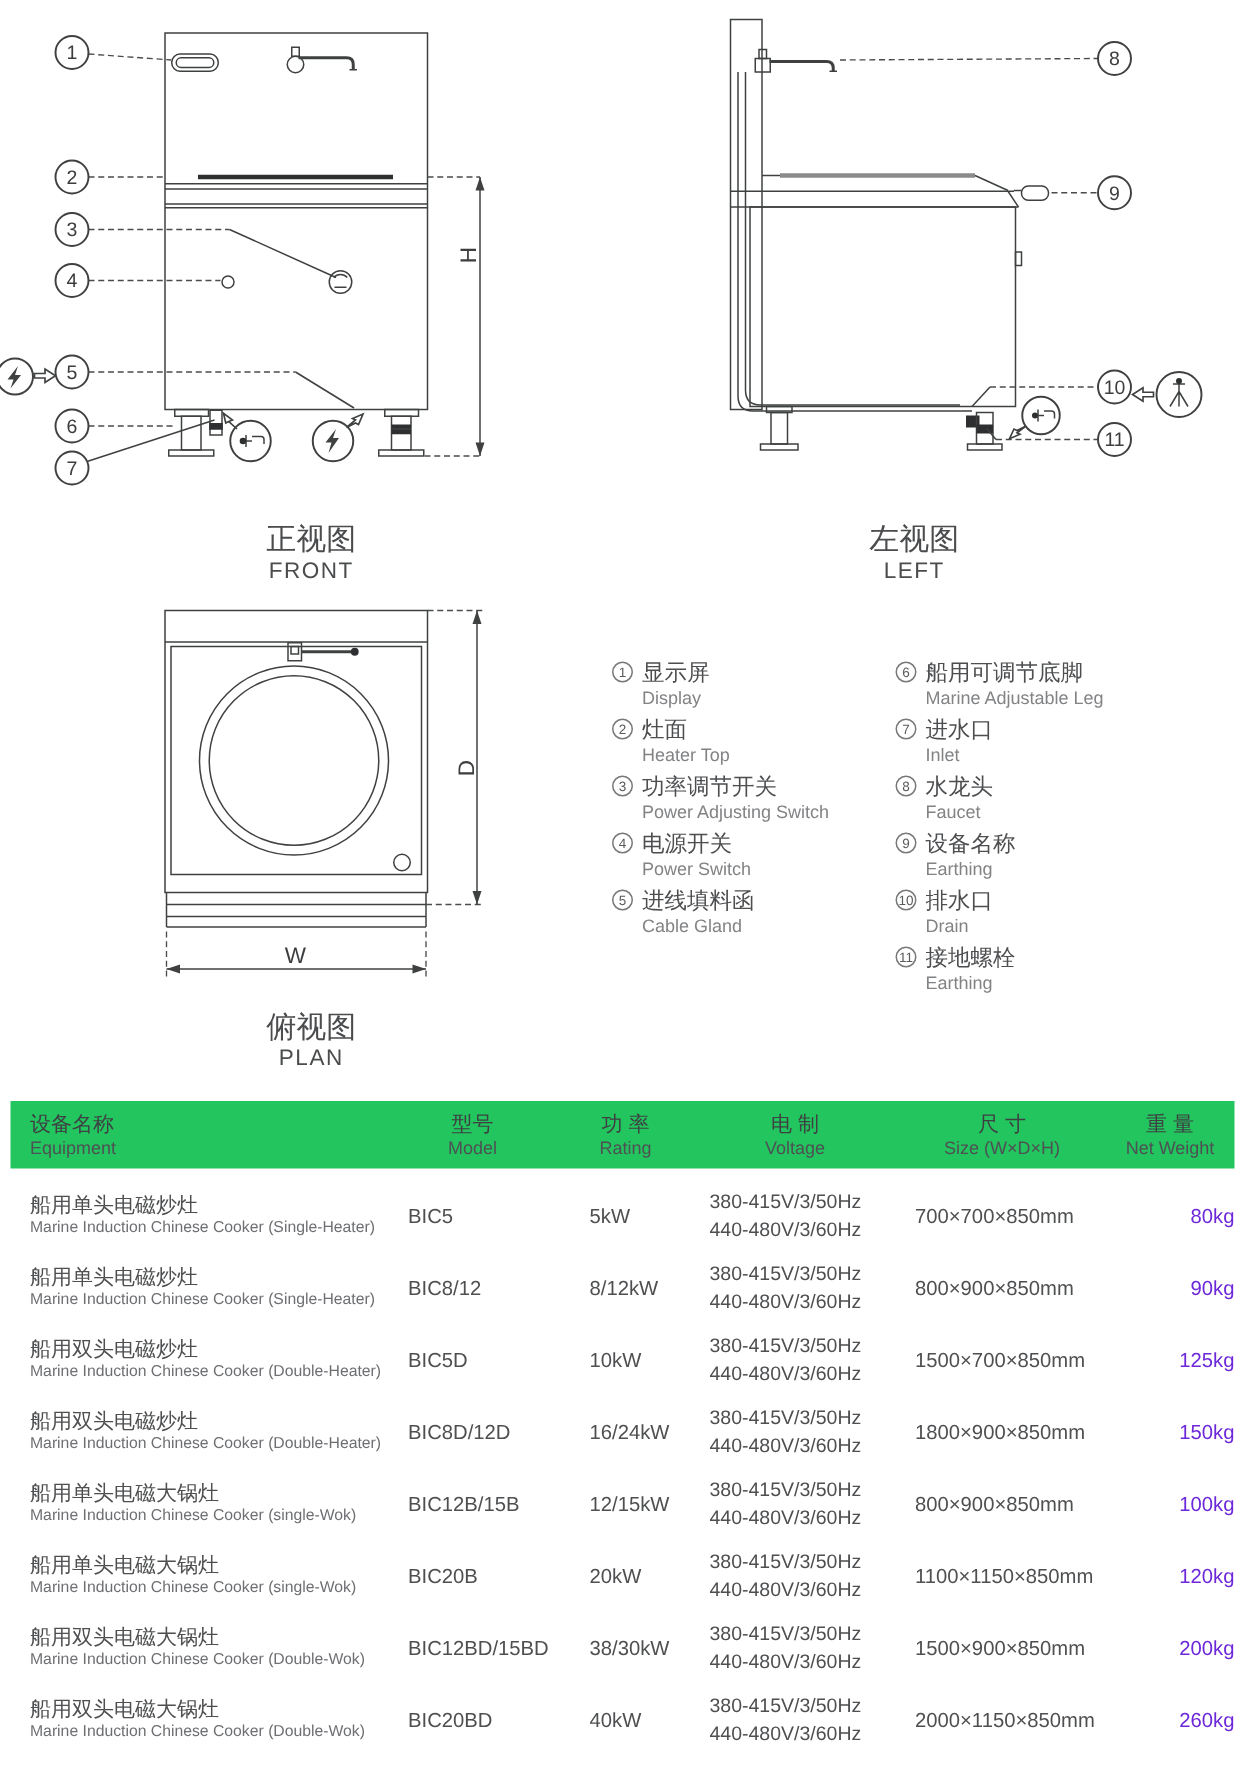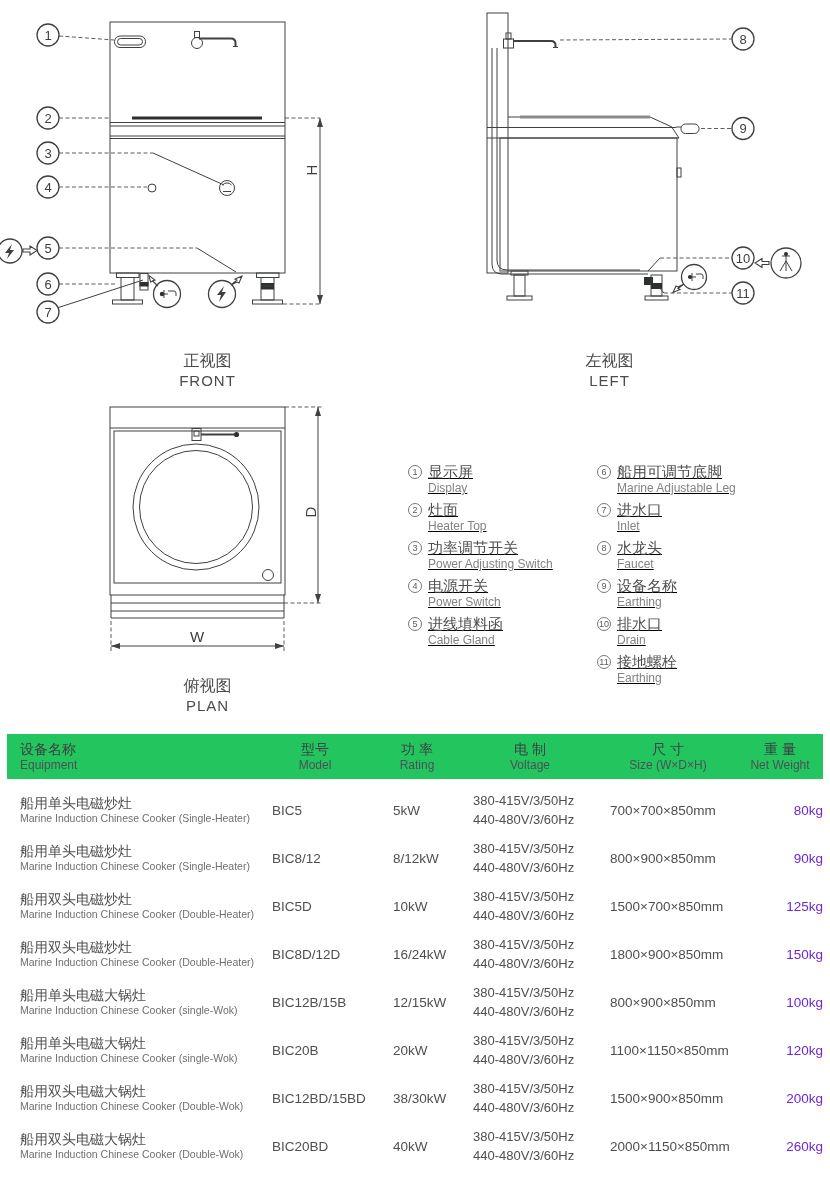--- a/index.html
+++ b/index.html
@@ -2,24 +2,24 @@
 <html><head>
 <meta charset="utf-8">
 <style>
   html,body{margin:0;padding:0;background:#fff;}
   body{font-family:"Liberation Sans","DejaVu Sans",sans-serif;}
   .page{position:relative;width:830px;height:1192px;background:#fff;overflow:hidden;}
   svg{position:absolute;overflow:visible;}
   svg line,svg path,svg rect,svg circle,svg polyline,svg ellipse{vector-effect:none;}
 
   .view-title{position:absolute;text-align:center;color:#4b4c4e;}
-  .view-title .cn{font-size:16px;line-height:21px;}
+  .view-title .cn{font-size:20px;line-height:21px;}
   .view-title .en{font-size:15px;line-height:19px;letter-spacing:1px;}
 
-  .legend{position:absolute;left:408px;top:462px;display:flex;text-decoration:underline;}
+  .legend{position:absolute;left:408px;top:439px;display:flex;}
   .legend .col1{width:189px;}
   .lg-item{margin-bottom:5px;}
   .lg-cn{font-size:15px;color:#4d4e50;line-height:20px;white-space:nowrap;}
   .lg-num{display:inline-block;width:14px;height:14px;box-sizing:border-box;border:1px solid #77787a;
           border-radius:50%;font-size:9px;line-height:12px;text-align:center;color:#58595b;
           margin-right:6px;vertical-align:2px;}
   .lg-en{font-size:12px;color:#828385;line-height:13px;margin-left:20px;white-space:nowrap;}
 
   .spec-table{position:absolute;left:7px;top:734px;width:816px;}
   .thead{display:flex;height:45px;background:#22c55e;align-items:center;}

